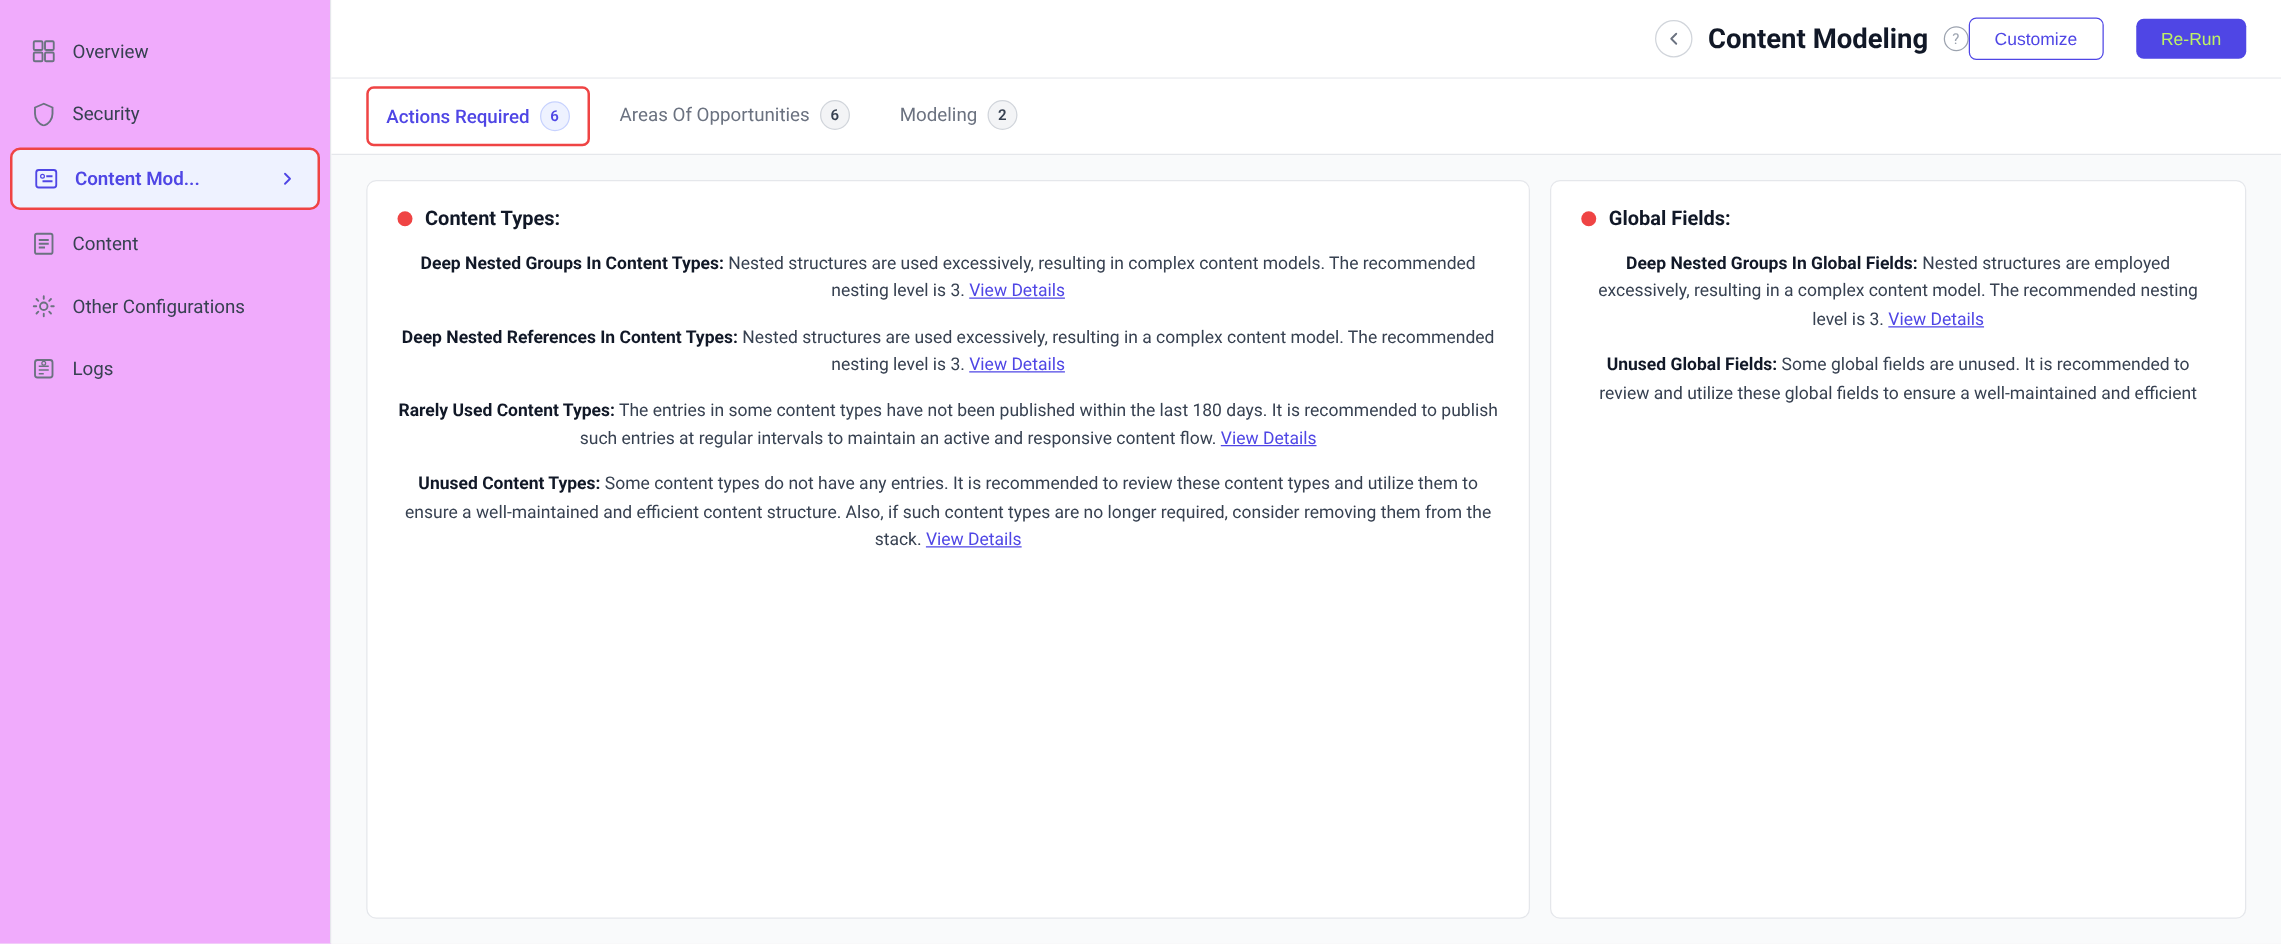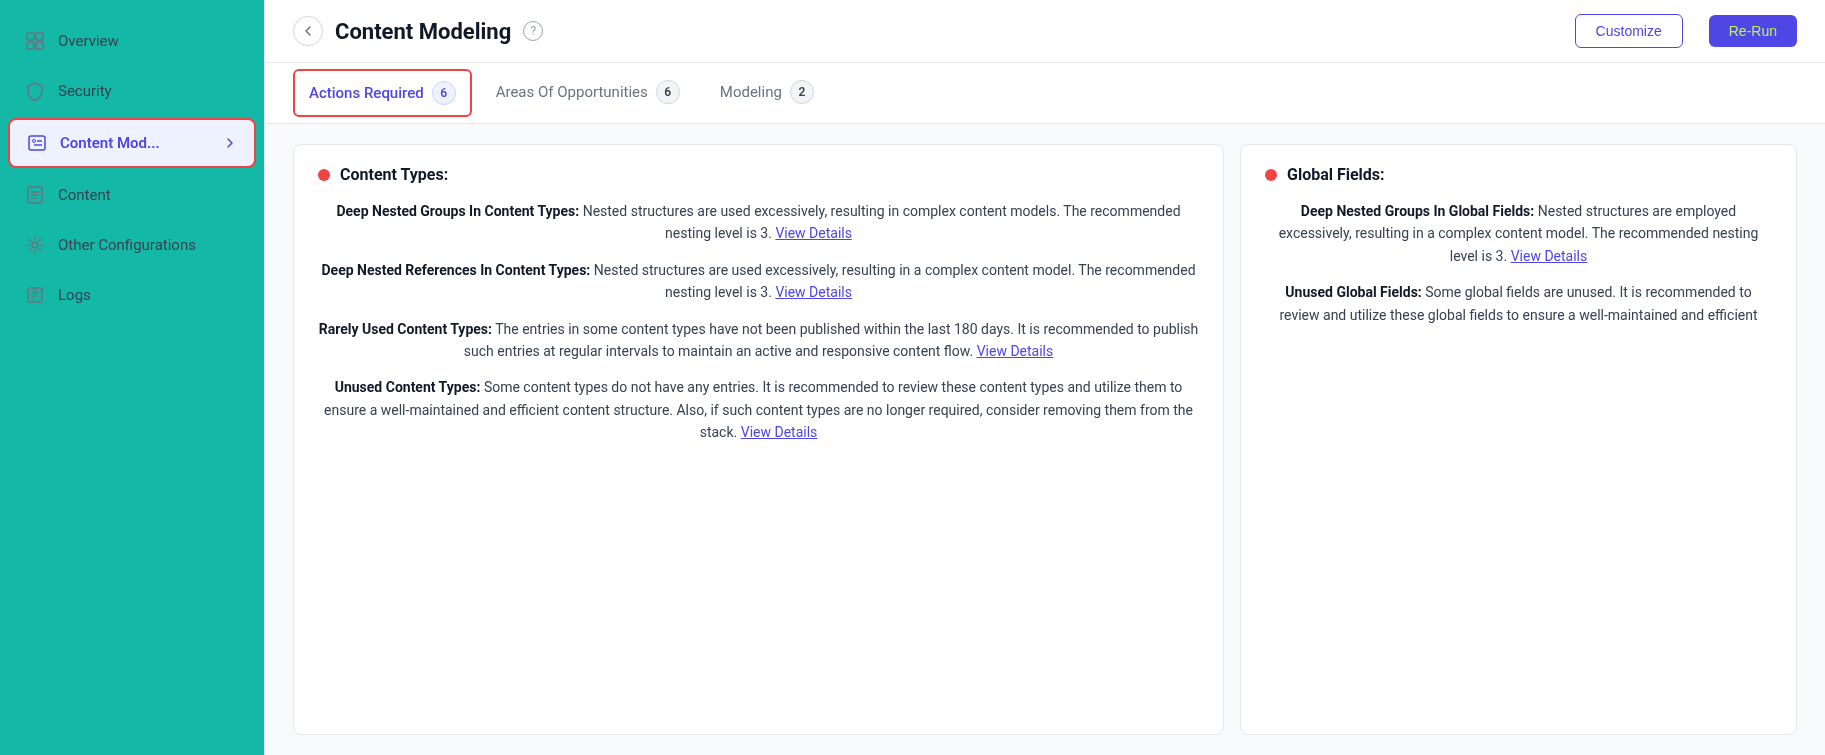--- a/index.html
+++ b/index.html
@@ -2,21 +2,21 @@
 <html><head>
   <meta charset="utf-8">
   <style>
     * { box-sizing: border-box; margin: 0; padding: 0; }
     body { font-family: -apple-system, BlinkMacSystemFont, 'Segoe UI', Roboto, sans-serif; background: #f5f5f5; display: flex; height: 755px; overflow: hidden; }
 
     
     .sidebar {
       width: 265px;
       min-width: 265px;
-      background: #14b8a6;
+      background: #f0abfc;
       border-right: 1px solid #e5e7eb;
       display: flex;
       flex-direction: column;
       padding: 16px 0;
       height: 100%;
     }
     .sidebar-item {
       display: flex;
       align-items: center;
       gap: 12px;
@@ -61,21 +61,21 @@
       background: #f9fafb;
       overflow: hidden;
     }
 
     
     .header {
       background: #fff;
       padding: 14px 28px;
       display: flex;
       align-items: center;
-      justify-content: space-between;
+      justify-content: flex-end;
       border-bottom: 1px solid #e5e7eb;
     }
     .header-left {
       display: flex;
       align-items: center;
       gap: 12px;
     }
     .back-btn {
       width: 30px;
       height: 30px;

